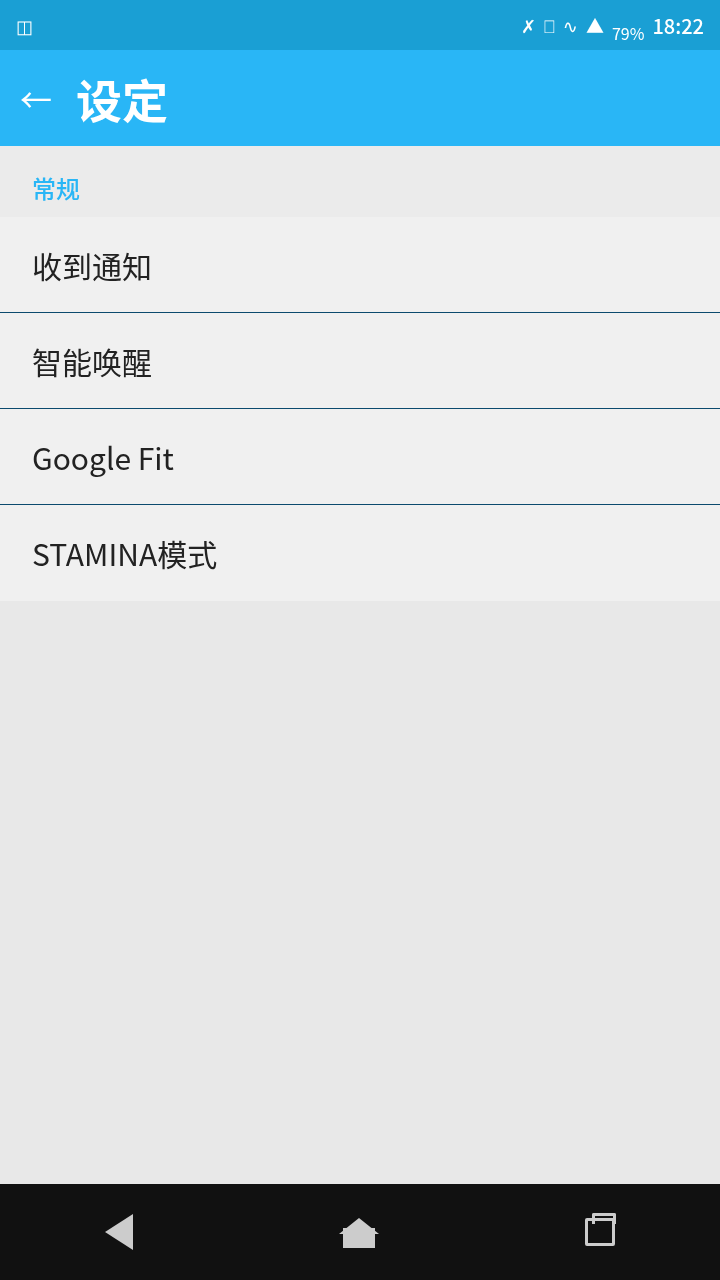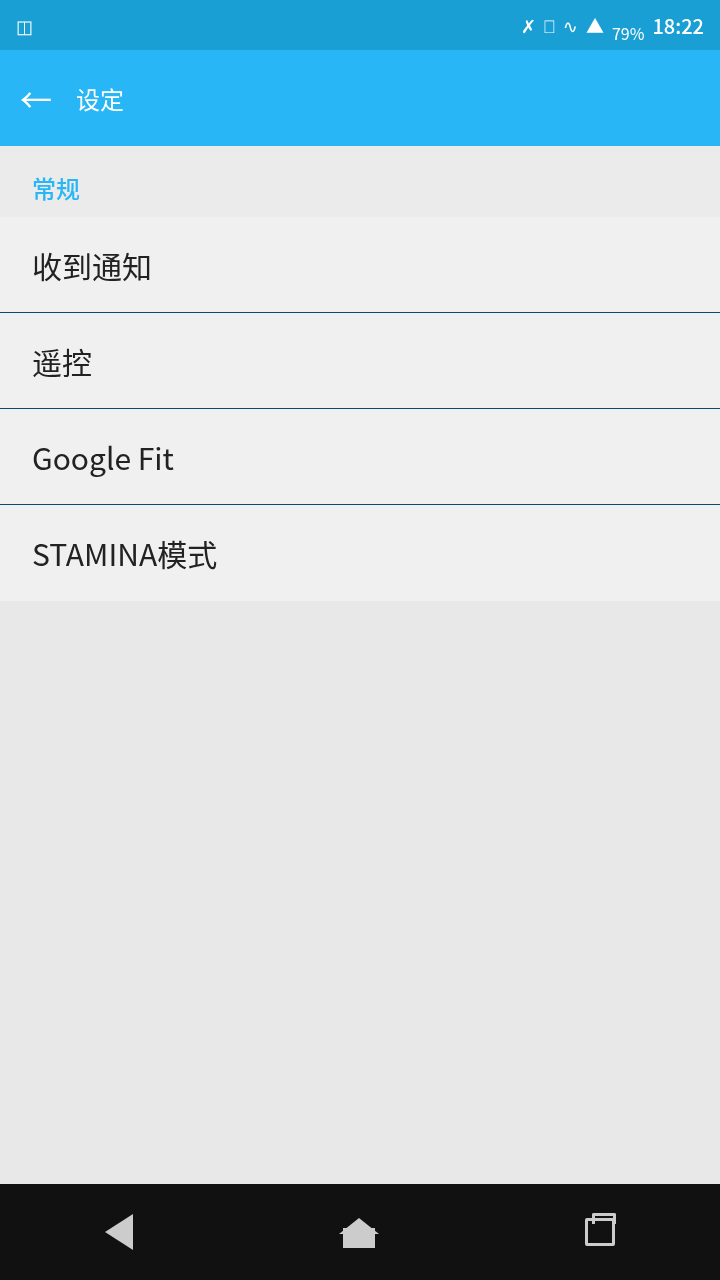--- a/index.html
+++ b/index.html
@@ -71,22 +71,22 @@
 
     .back-arrow {
       color: white;
       font-size: 32px;
       cursor: pointer;
       line-height: 1;
     }
 
     .app-bar-title {
       color: white;
-      font-size: 24px;
-      font-weight: 400;
+      font-size: 46px;
+      font-weight: 700;
     }
 
     
     .settings-content {
       background: #ebebeb;
       width: 720px;
     }
 
     
     .section-header {
@@ -228,24 +228,24 @@
 <div class="settings-content">
 
   <div class="section-header">
     <span class="section-title">常规</span>
   </div>
 
   <div class="settings-item">
     <span class="settings-item-text">收到通知</span>
   </div>
 
-
   <div class="settings-item">
-    <span class="settings-item-text">遥控</span>
-  </div>
+    <span class="settings-item-text">智能唤醒</span>
+  </div>
+
 
   <div class="settings-item">
     <span class="settings-item-text">Google Fit</span>
   </div>
 
   <div class="settings-item" style="border-bottom: none; text-align: center;">
     <span class="settings-item-text">STAMINA模式</span>
   </div>
 
 </div>

